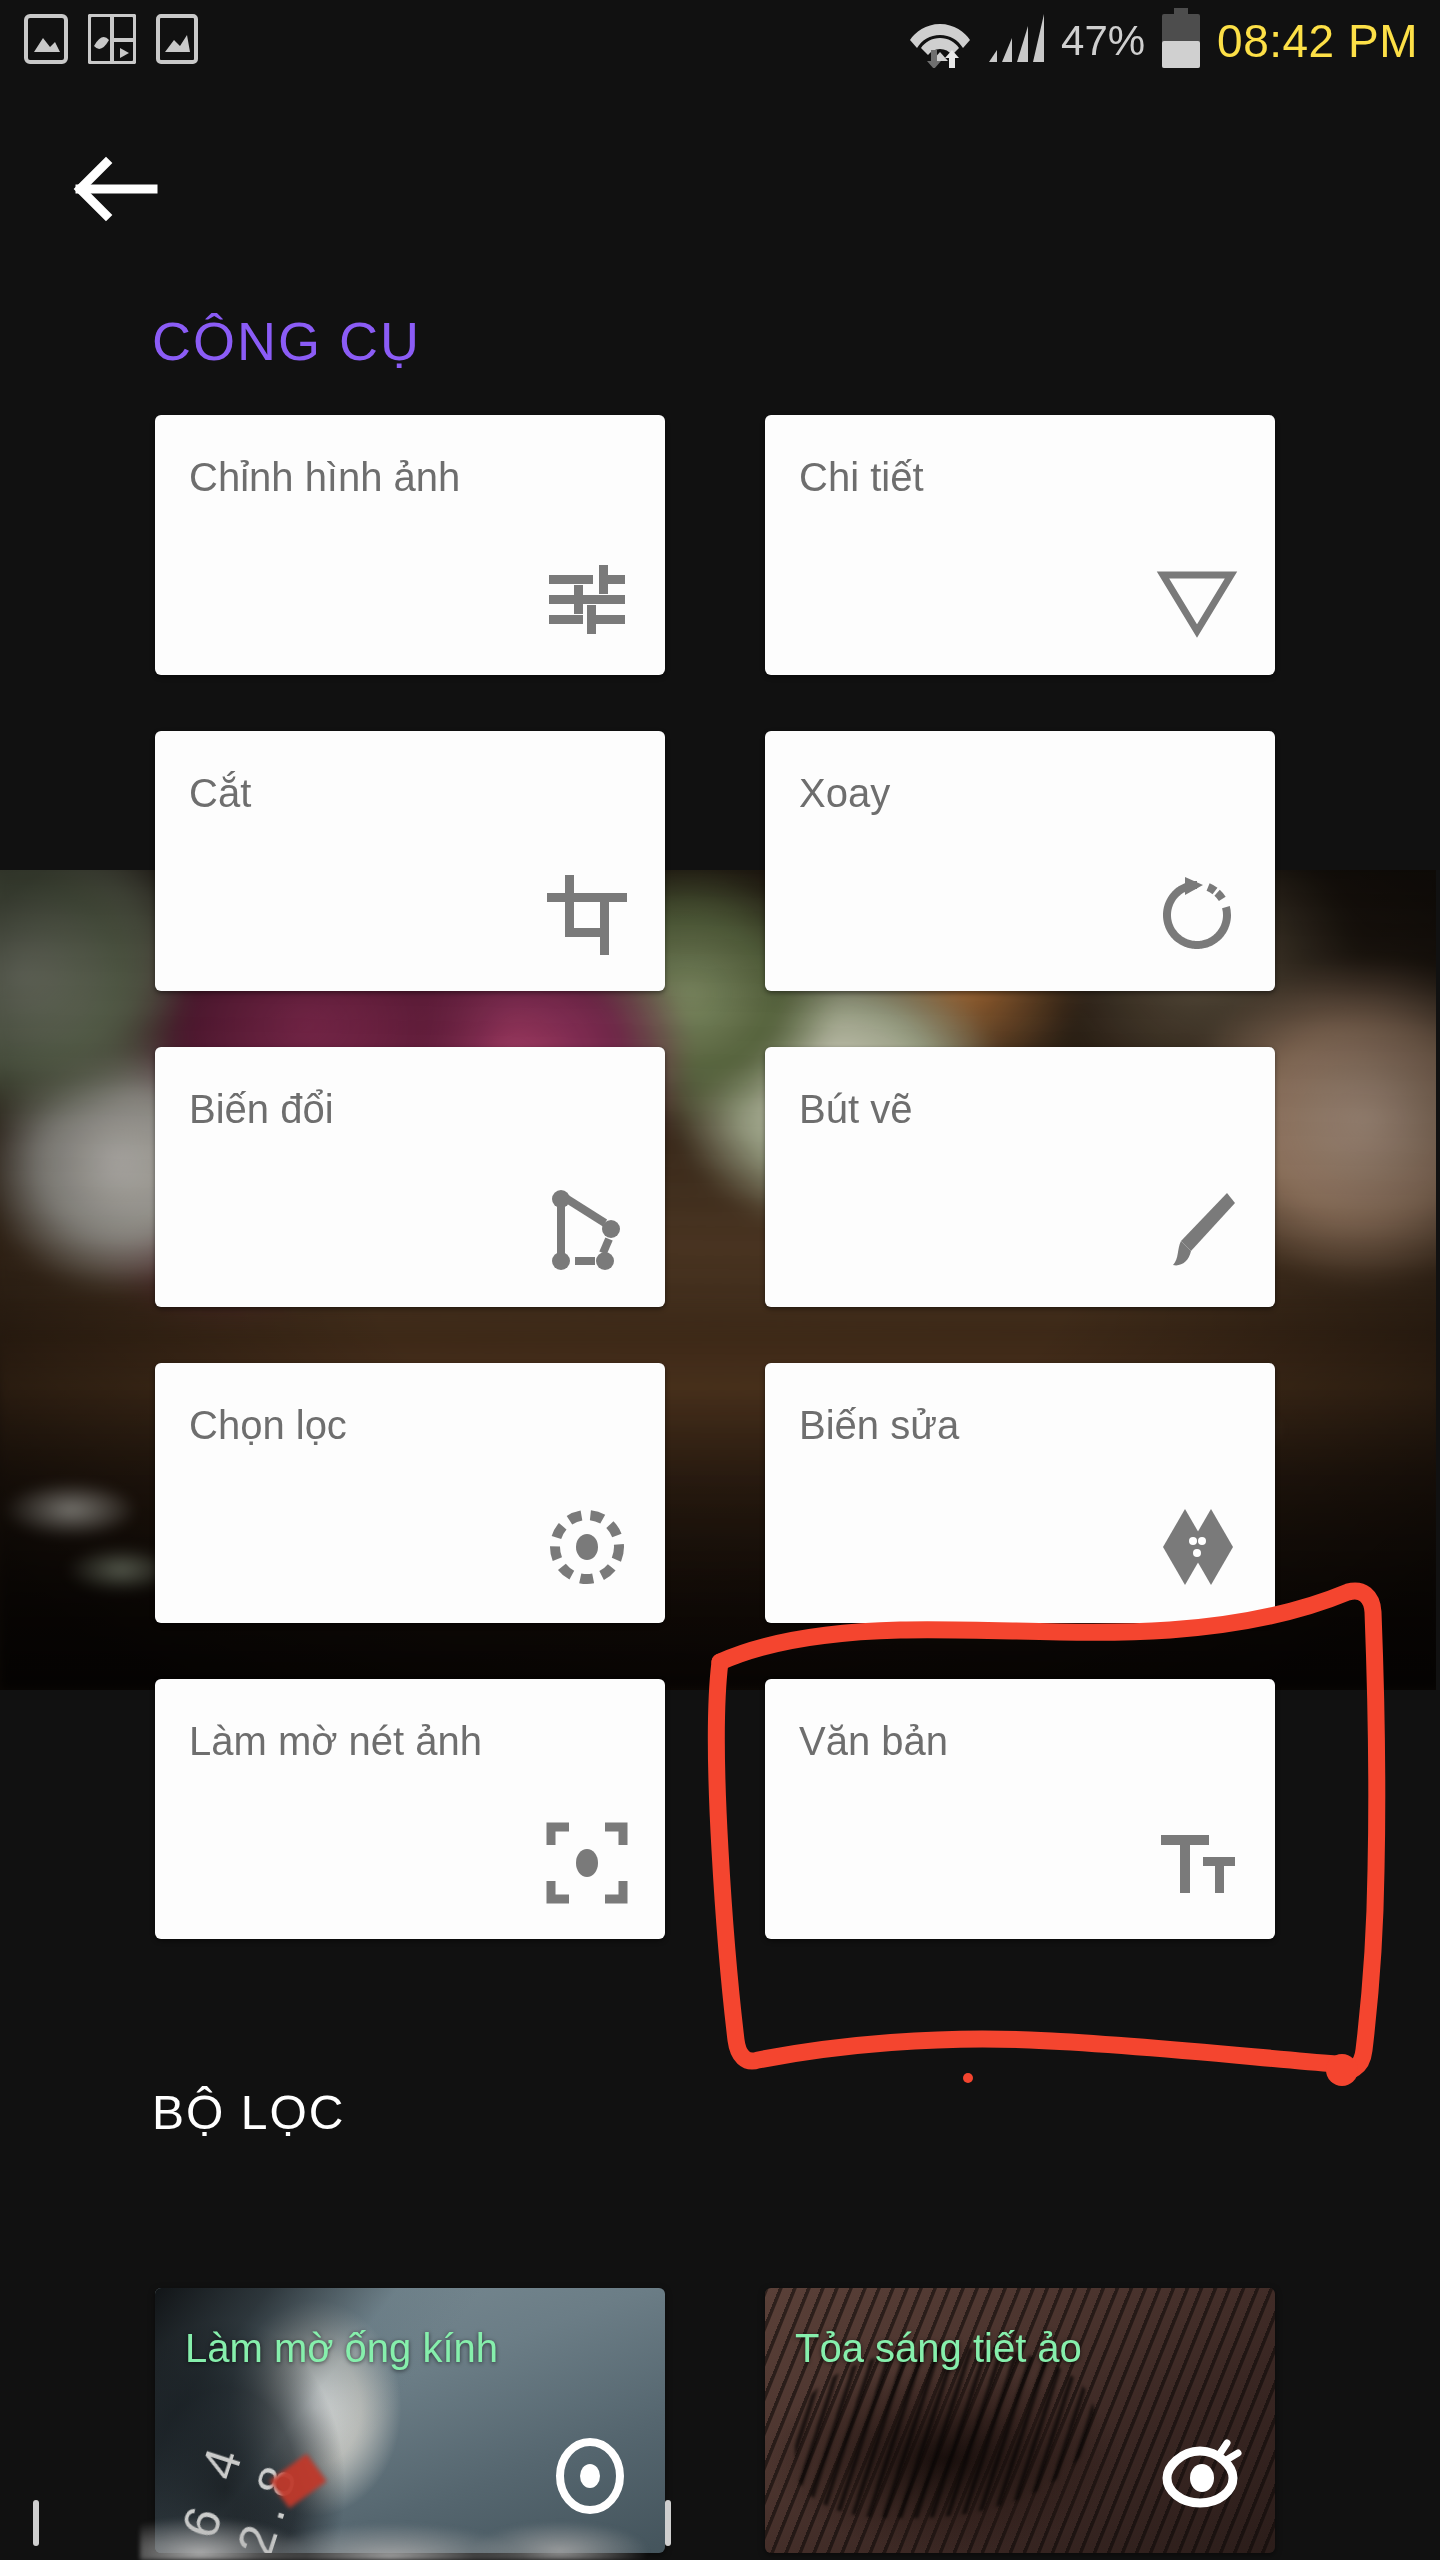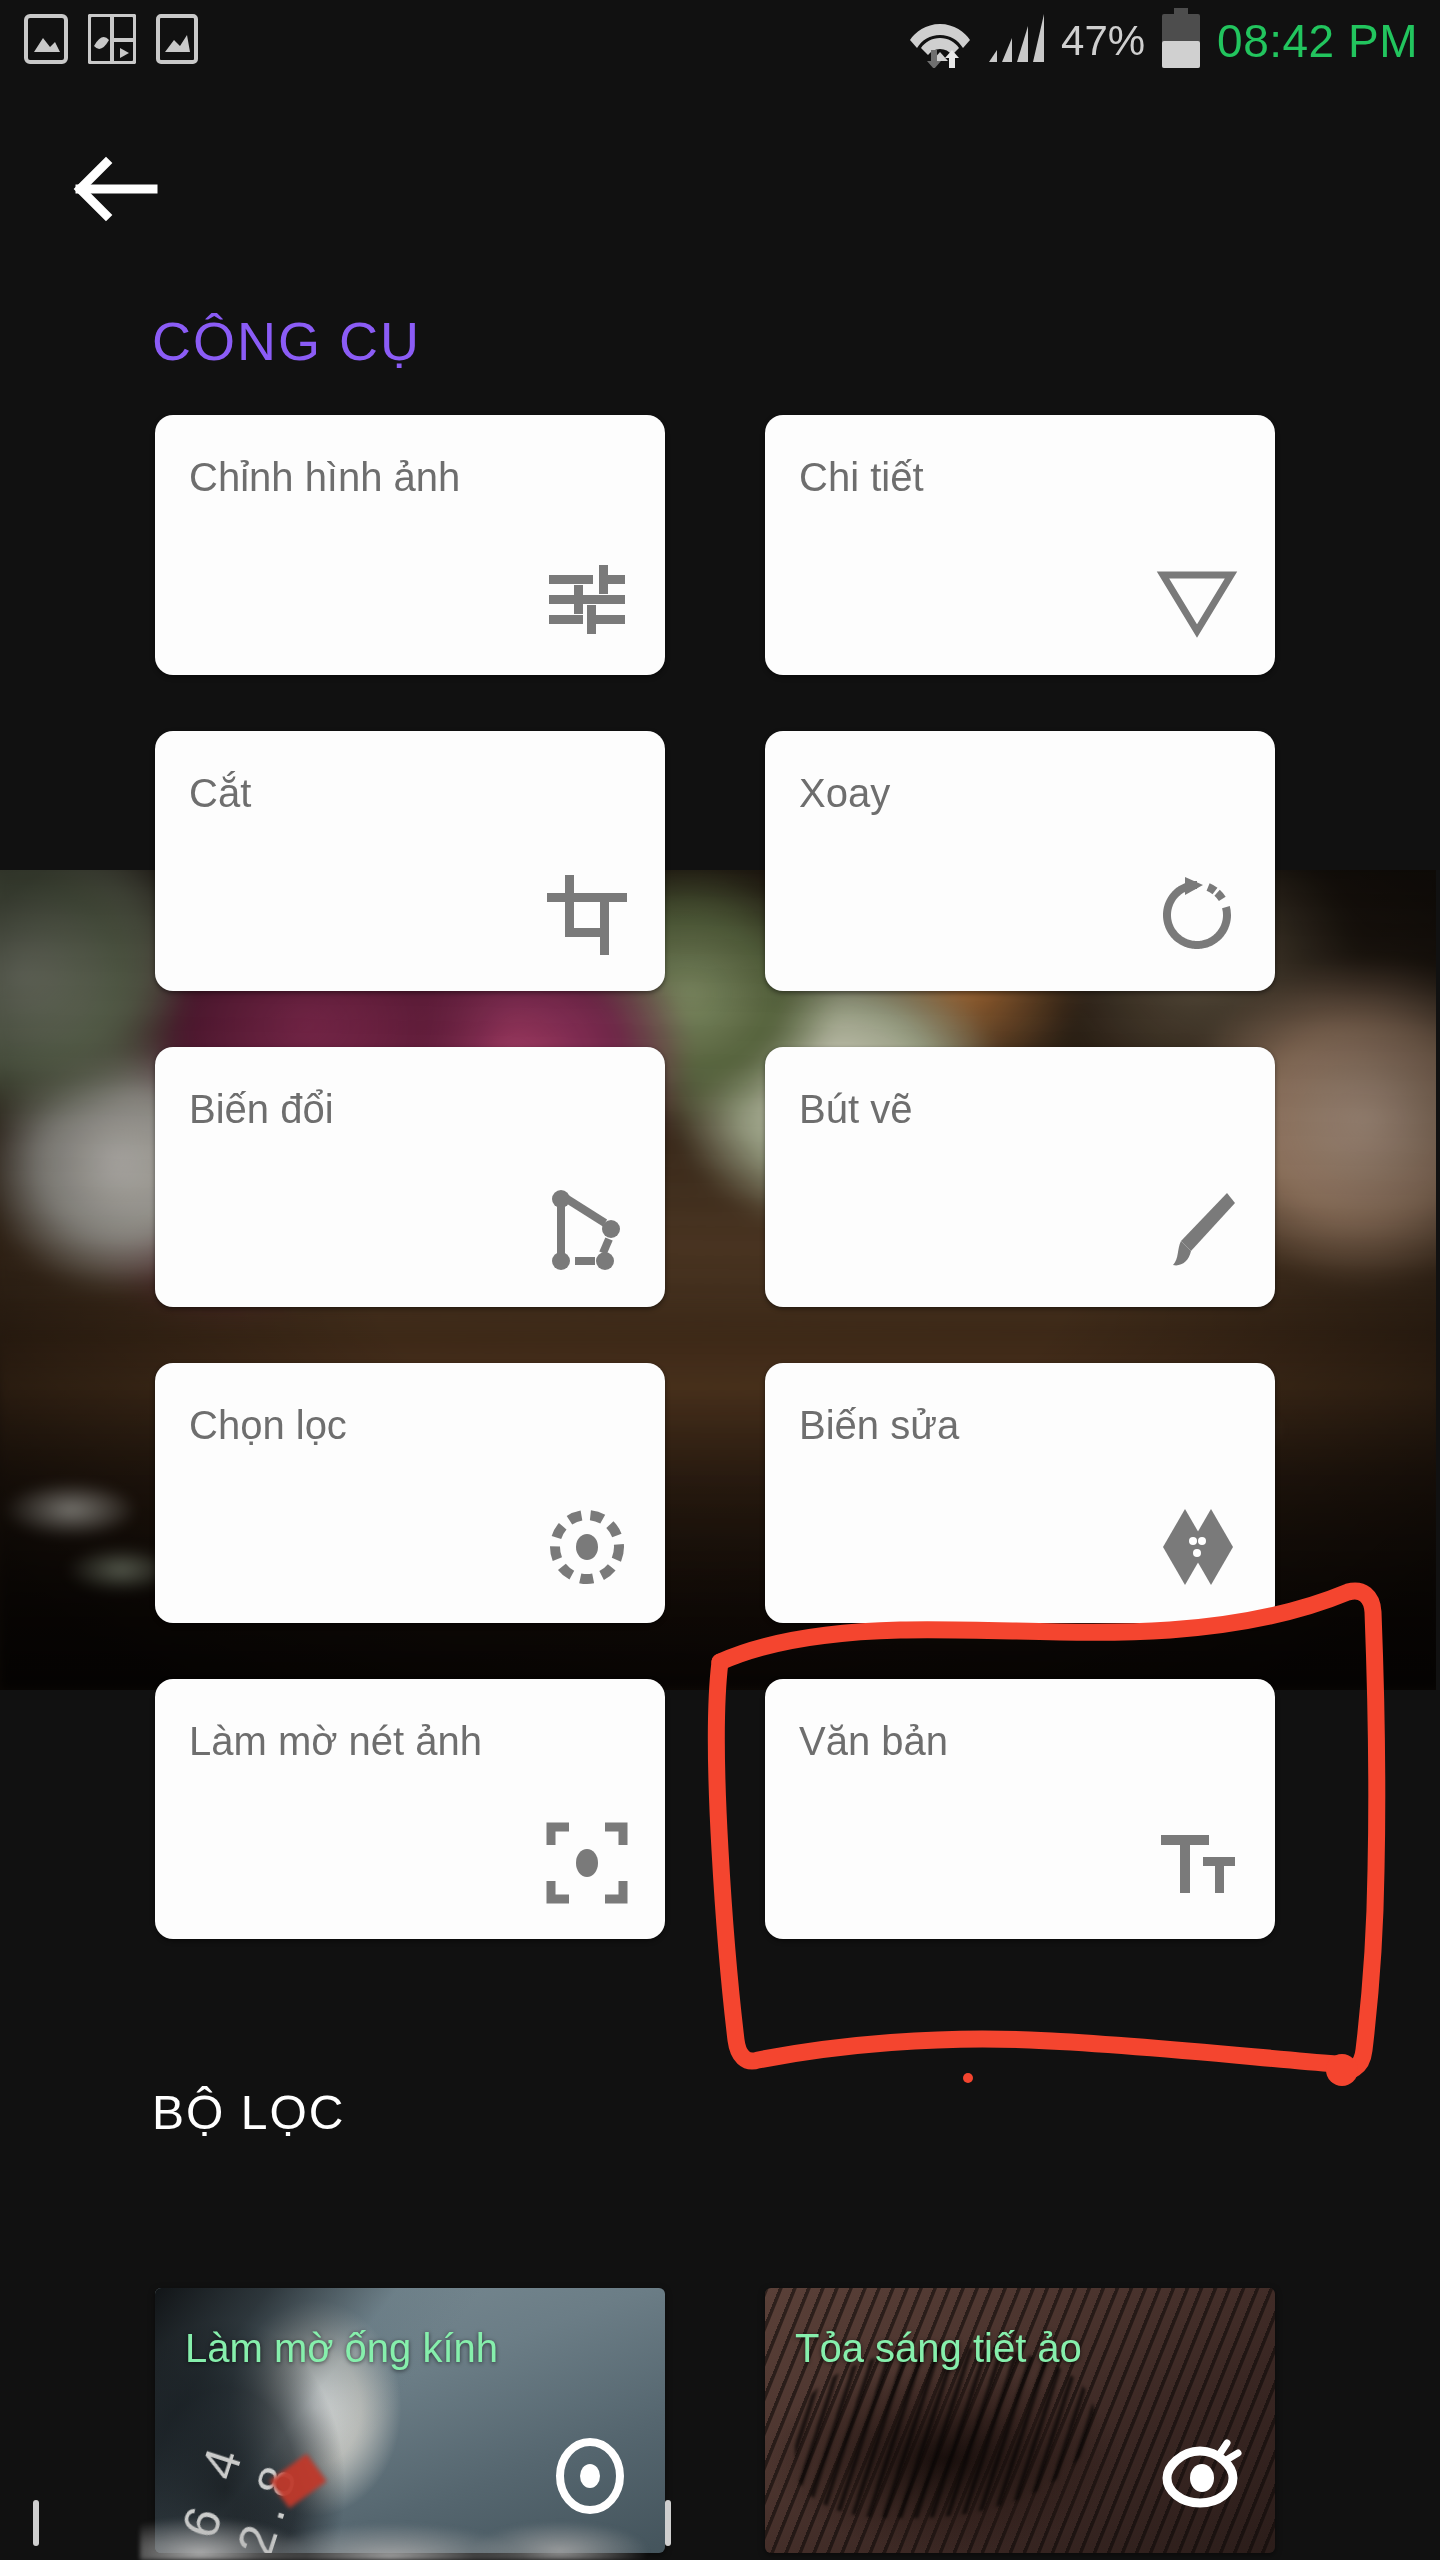--- a/index.html
+++ b/index.html
@@ -58,40 +58,40 @@
   .statusbar {
     position:absolute; left:0; top:0; width:1440px; height:82px;
     display:flex; align-items:center; z-index:40;
     background:#111111;
     padding:0 22px 0 24px;
   }
   .sb-left { display:flex; align-items:center; gap:20px; }
   .sb-spacer { flex:1; }
   .sb-right { display:flex; align-items:center; gap:14px; }
   .sb-battery-pct { color:#cfcfcf; font-size:42px; }
-  .sb-clock { color:#22c55e; font-size:46px; letter-spacing:0.5px; }
+  .sb-clock { color:#fde047; font-size:46px; letter-spacing:0.5px; }
 
   
   .appbar { position:absolute; left:0; top:82px; width:1440px; height:330px; z-index:30; }
   .back-btn { position:absolute; left:58px; top:52px; width:110px; height:110px; cursor:pointer; }
   .page-title {
     position:absolute; left:152px; top:228px;
     color:#8b5cf6; font-size:54px; letter-spacing:2px; font-weight:400;
     white-space:nowrap;
   }
 
   
   .tools-grid {
     position:absolute; left:0; top:415px; width:1440px; z-index:25;
     display:grid; grid-template-columns:510px 510px; column-gap:100px; row-gap:56px;
     padding-left:155px;
   }
   .tool-card {
     position:relative; width:510px; height:260px;
-    background:#fdfdfd; border-radius:18px;
+    background:#fdfdfd; border-radius:6px;
     box-shadow:0 2px 5px rgba(0,0,0,0.45);
     cursor:pointer;
   }
   .tool-label {
     position:absolute; left:34px; top:40px;
     color:#6e6e6e; font-size:40px; white-space:nowrap;
   }
   .tool-icon {
     position:absolute; right:32px; bottom:30px;
     width:92px; height:92px;

